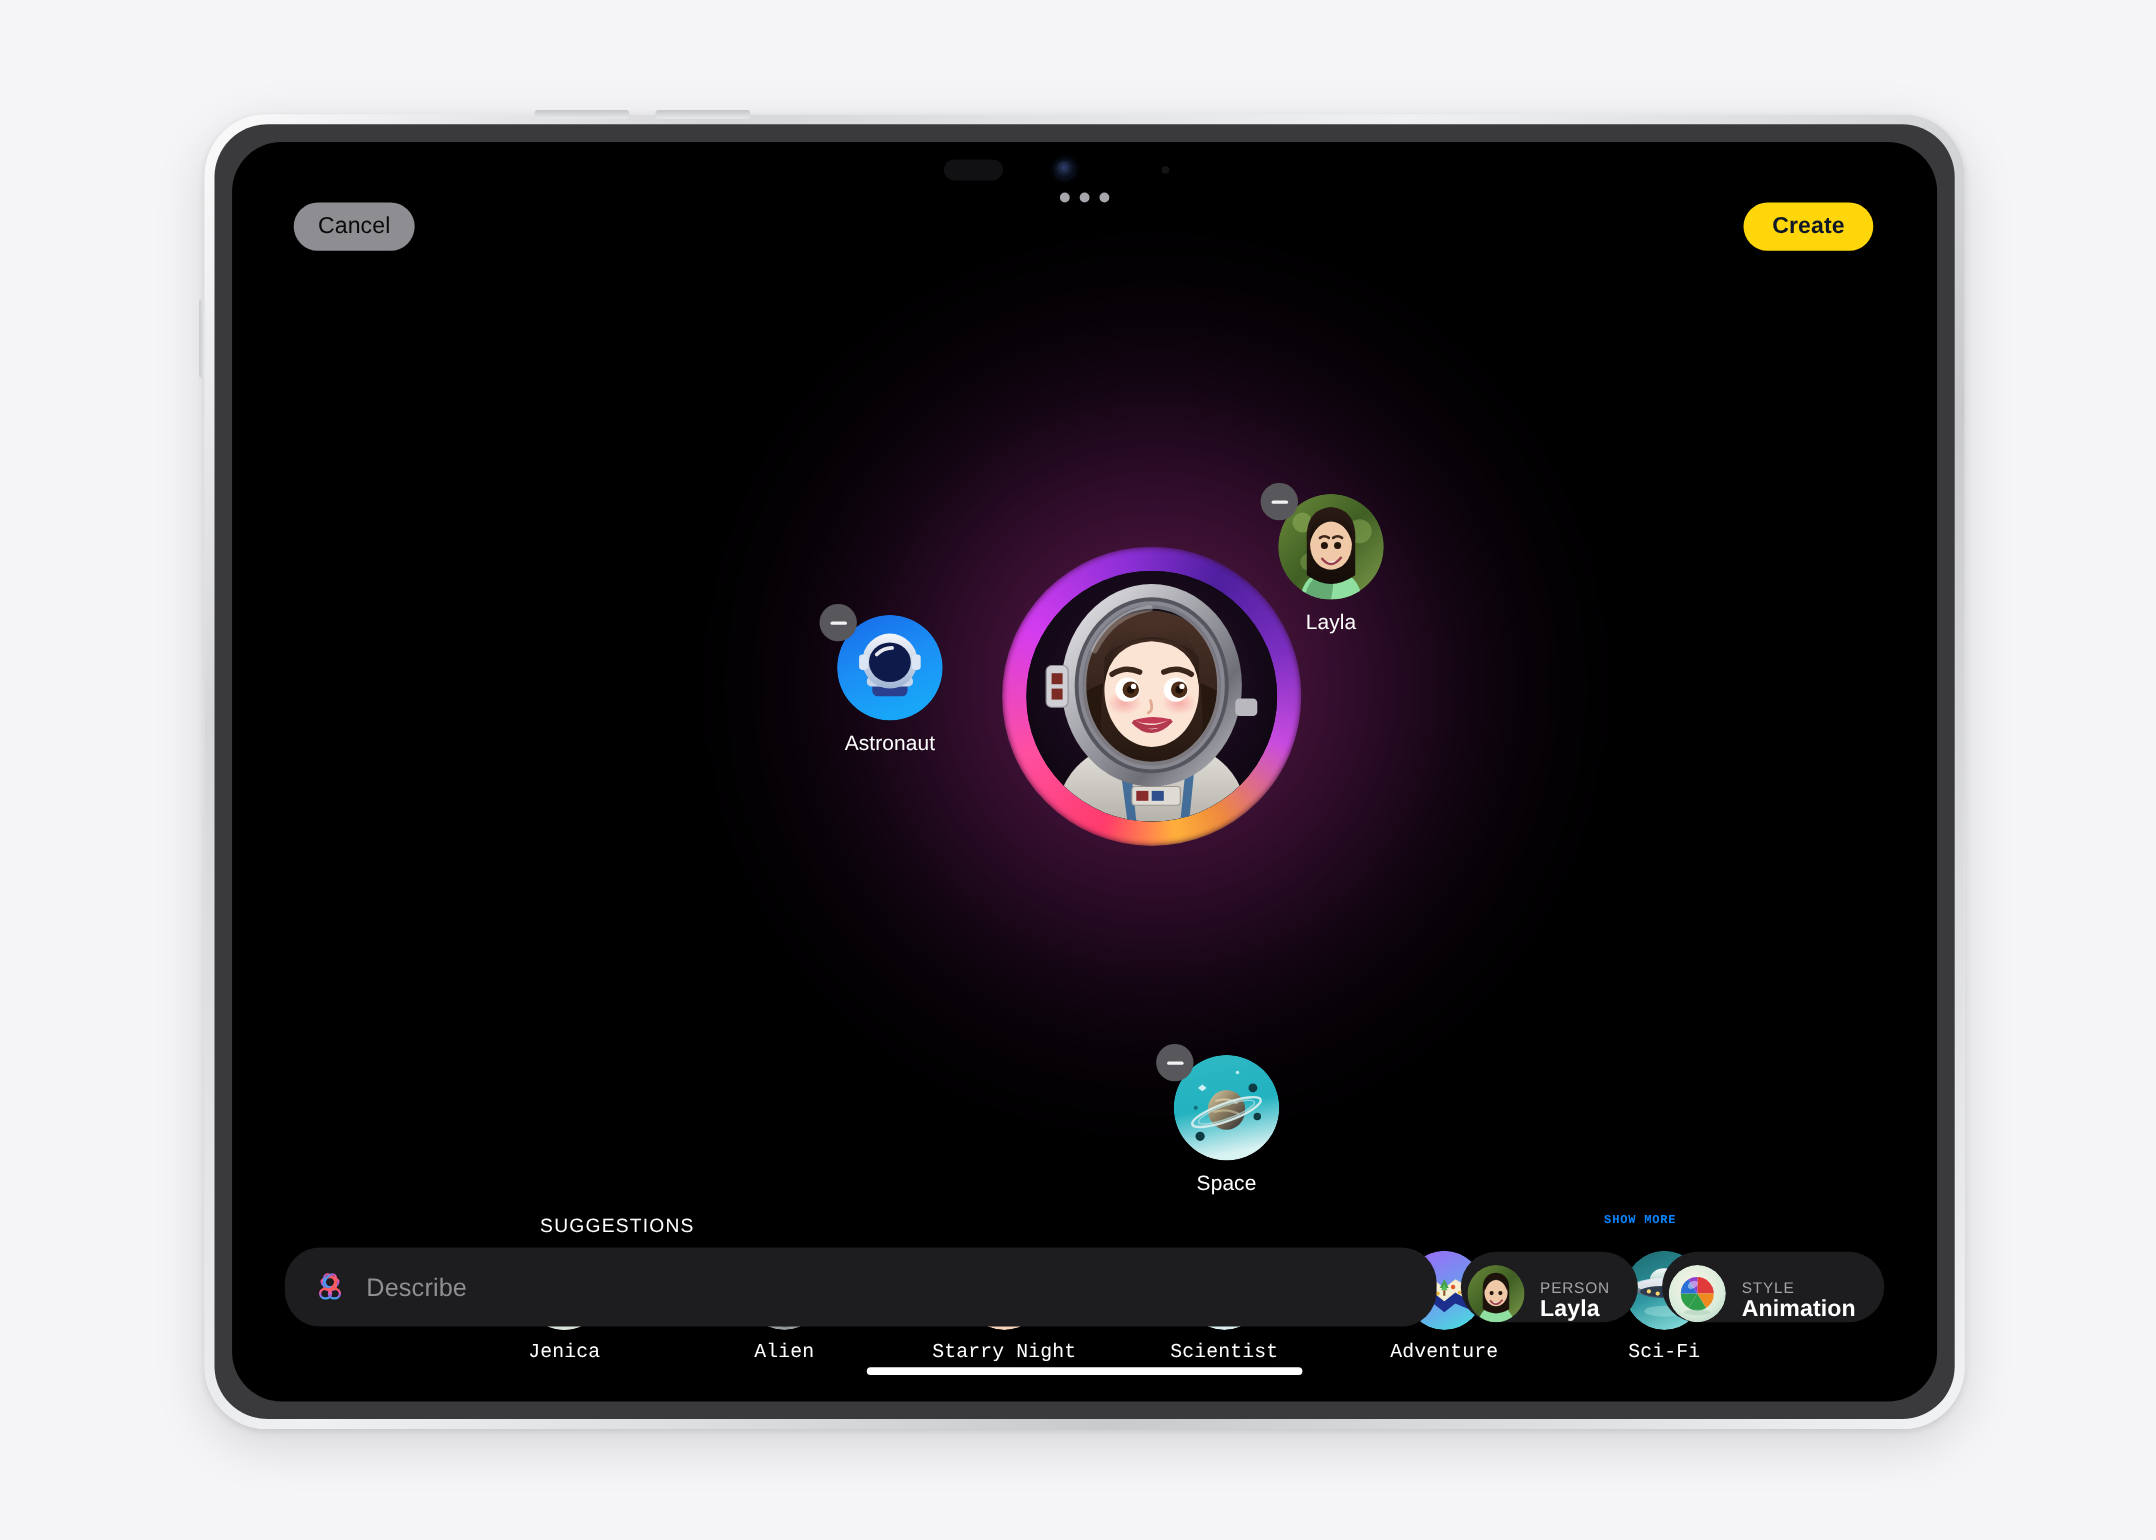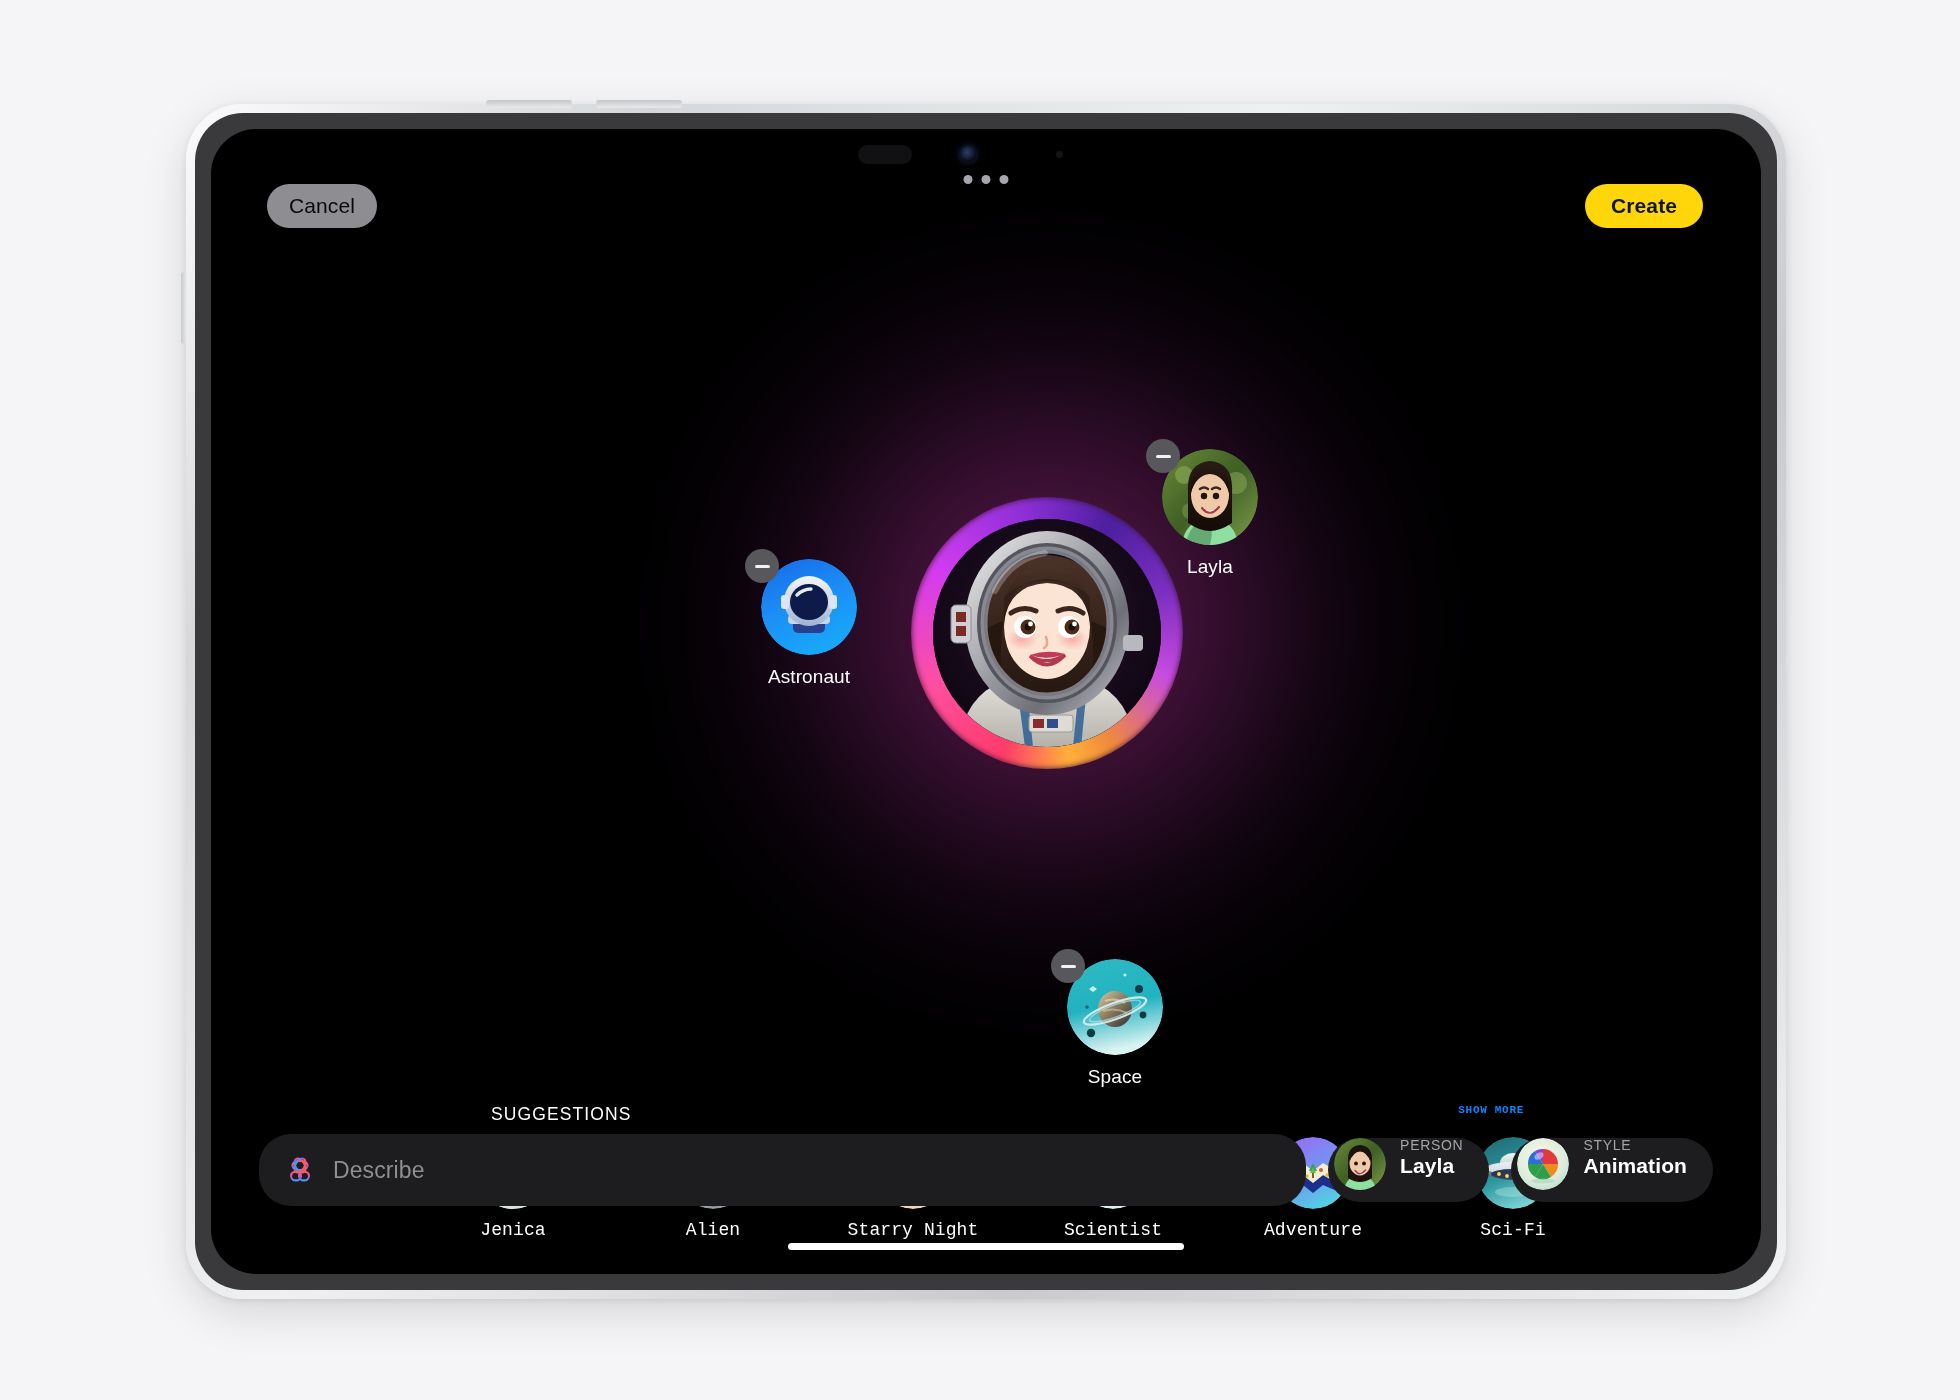--- a/index.html
+++ b/index.html
@@ -286,21 +286,21 @@
   .describe-field .placeholder {
     color: #8e8e93;
     font-size: 23px;
     letter-spacing: .1px;
   }
   .pill {
     height: 64px;
     background: #1d1d1f;
     border-radius: 32px;
     display: flex;
-    align-items: flex-start;
+    align-items: flex-end;
     gap: 14px;
     padding: 0 26px 0 6px;
     cursor: pointer;
   }
   .pill .thumb {
     width: 52px; height: 52px;
     border-radius: 50%;
     overflow: hidden;
     flex: 0 0 auto;
     display: block;

